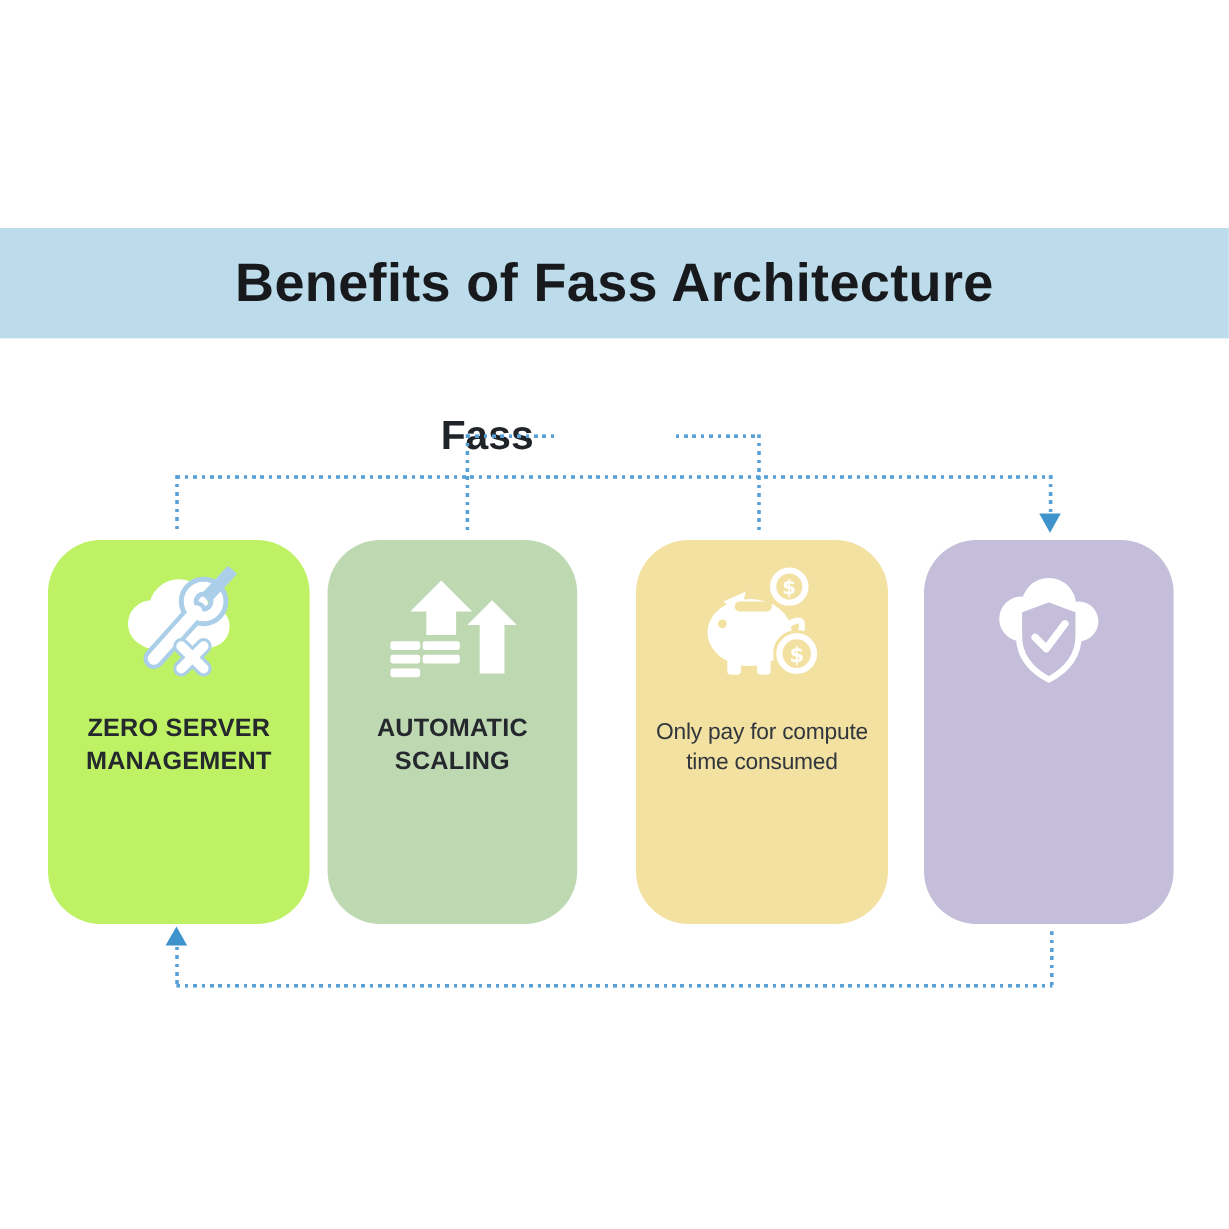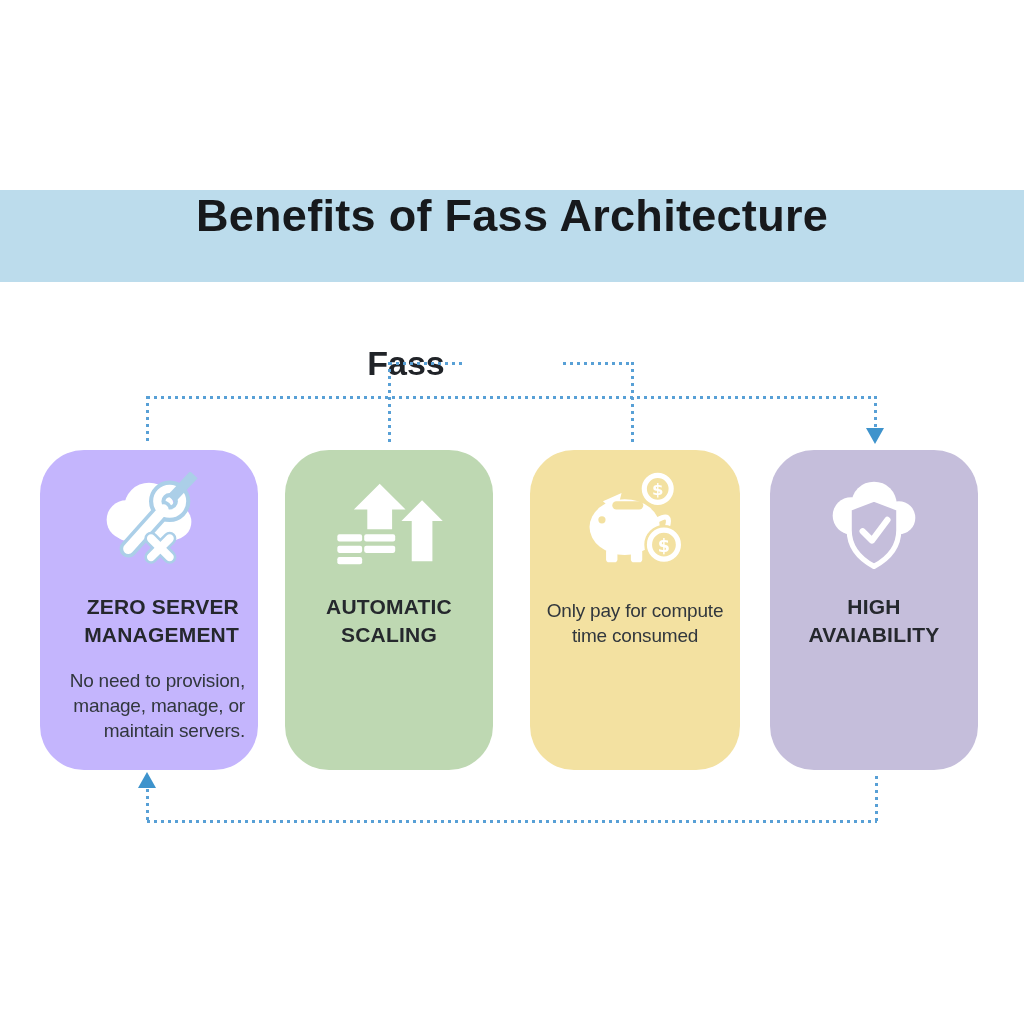--- a/index.html
+++ b/index.html
@@ -16,21 +16,21 @@
     width:1024px;height:1024px;background:#ffffff;
     font-family:"Liberation Sans", sans-serif;
     position:relative;overflow:hidden;
   }
   .stage{position:absolute;inset:0;}
 
   
   .banner{
     position:absolute;left:0;top:190px;width:1024px;height:92px;
     background:var(--banner-bg);
-    display:flex;align-items:flex-start;justify-content:center;
+    display:flex;align-items:center;justify-content:center;
   }
   .banner h1{
     margin:0;font-size:45px;font-weight:bold;color:var(--title-text);
     letter-spacing:0.3px;
   }
 
   
   .fass-label{
     position:absolute;left:0;top:344px;width:812px;text-align:center;
     font-size:34px;font-weight:bold;color:#202328;
@@ -49,21 +49,21 @@
     border-left:9px solid transparent;border-right:9px solid transparent;
     border-bottom:16px solid var(--arrow);}
 
   
   .cards{position:absolute;left:0;top:450px;width:1024px;height:320px;}
   .card{
     position:absolute;top:0;height:320px;border-radius:44px;
     text-align:center;
   }
   .card-1{left:40px;width:218px;}
-  .card-2{left:285px;width:208px;}
+  .card-2{left:273px;width:208px;}
   .card-3{left:530px;width:210px;}
   .card-4{left:770px;width:208px;}
 
   .card-icon{
     margin-top:18px;height:112px;
     display:flex;align-items:center;justify-content:center;
   }
   .card-title{
     height:58px;margin:12px 10px 0;
     display:flex;align-items:center;justify-content:center;
@@ -98,21 +98,21 @@
   <div class="dot-v" style="left:874px;top:396px;height:33px;"></div>
   <div class="arrow-down" style="left:866px;top:428px;"></div>
 
   <div class="arrow-up" style="left:138px;top:772px;"></div>
   <div class="dot-v" style="left:146px;top:789px;height:33px;"></div>
   <div class="dot-h" style="left:147px;top:820px;width:730px;"></div>
   <div class="dot-v" style="left:875px;top:776px;height:46px;"></div>
 
   <div class="cards">
 
-    <div class="card card-1" style="background: #c4b5fd; text-align: right;">
+    <div class="card card-1" style="background: #bef264;">
       <div class="card-icon">
         <svg width="124" height="104" viewBox="0 0 120 100" aria-hidden="true">
           <g fill="#ffffff">
             <circle cx="38" cy="46" r="19"></circle>
             <circle cx="60" cy="34" r="24"></circle>
             <circle cx="84" cy="48" r="17"></circle>
             <rect x="26" y="42" width="68" height="24" rx="12"></rect>
           </g>
           <line x1="74" y1="36" x2="40" y2="74" stroke="#abcfe8" stroke-width="17" stroke-linecap="round"></line>
           <circle cx="80" cy="28" r="12" fill="none" stroke="#abcfe8" stroke-width="16"></circle>
@@ -125,21 +125,20 @@
           </g>
           <g stroke="#ffffff" stroke-width="8" stroke-linecap="round">
             <line x1="62" y1="64" x2="80" y2="82"></line>
               <line x1="80" y1="64" x2="62" y2="82"></line>
           </g>
         </svg>
       </div>
       <div class="card-title">
           <span>ZERO SERVER MANAGEMENT</span>
         </div>
-      <p class="card-desc">No need to provision, manage, manage, or maintain servers.</p>
     </div>
 
     <div class="card card-2" style="background: rgb(190, 216, 178);">
       <div class="card-icon">
         <svg width="124" height="104" viewBox="0 0 120 100" aria-hidden="true">
           <g fill="#ffffff">
             <polygon points="26,36 51,11 76,36 63,36 63,55 39,55 39,36"></polygon>
             <rect x="36" y="60" width="30" height="7" rx="2"></rect>
             <rect x="36" y="71" width="30" height="7" rx="2"></rect>
             <rect x="10" y="60" width="24" height="7" rx="2"></rect>
@@ -182,19 +181,16 @@
           <g fill="#ffffff">
             <circle cx="38" cy="42" r="18"></circle>
             <circle cx="60" cy="31" r="22"></circle>
             <circle cx="84" cy="44" r="16"></circle>
             <rect x="26" y="38" width="68" height="22" rx="11"></rect>
           </g>
           <path d="M60,26 L84,35 V56 C84,73 73,84 60,91 C47,84 36,73 36,56 V35 Z" fill="#c5bedb" stroke="#ffffff" stroke-width="5" stroke-linejoin="round"></path>
           <polyline points="49,57 58,66 73,46" fill="none" stroke="#ffffff" stroke-width="6" stroke-linecap="round" stroke-linejoin="round"></polyline>
         </svg>
       </div>
-      <div class="card-title">
-          <span>HIGH AVAIABILITY</span>
-        </div>
     </div>
 
   </div>
 </div>
 
 </body></html>

